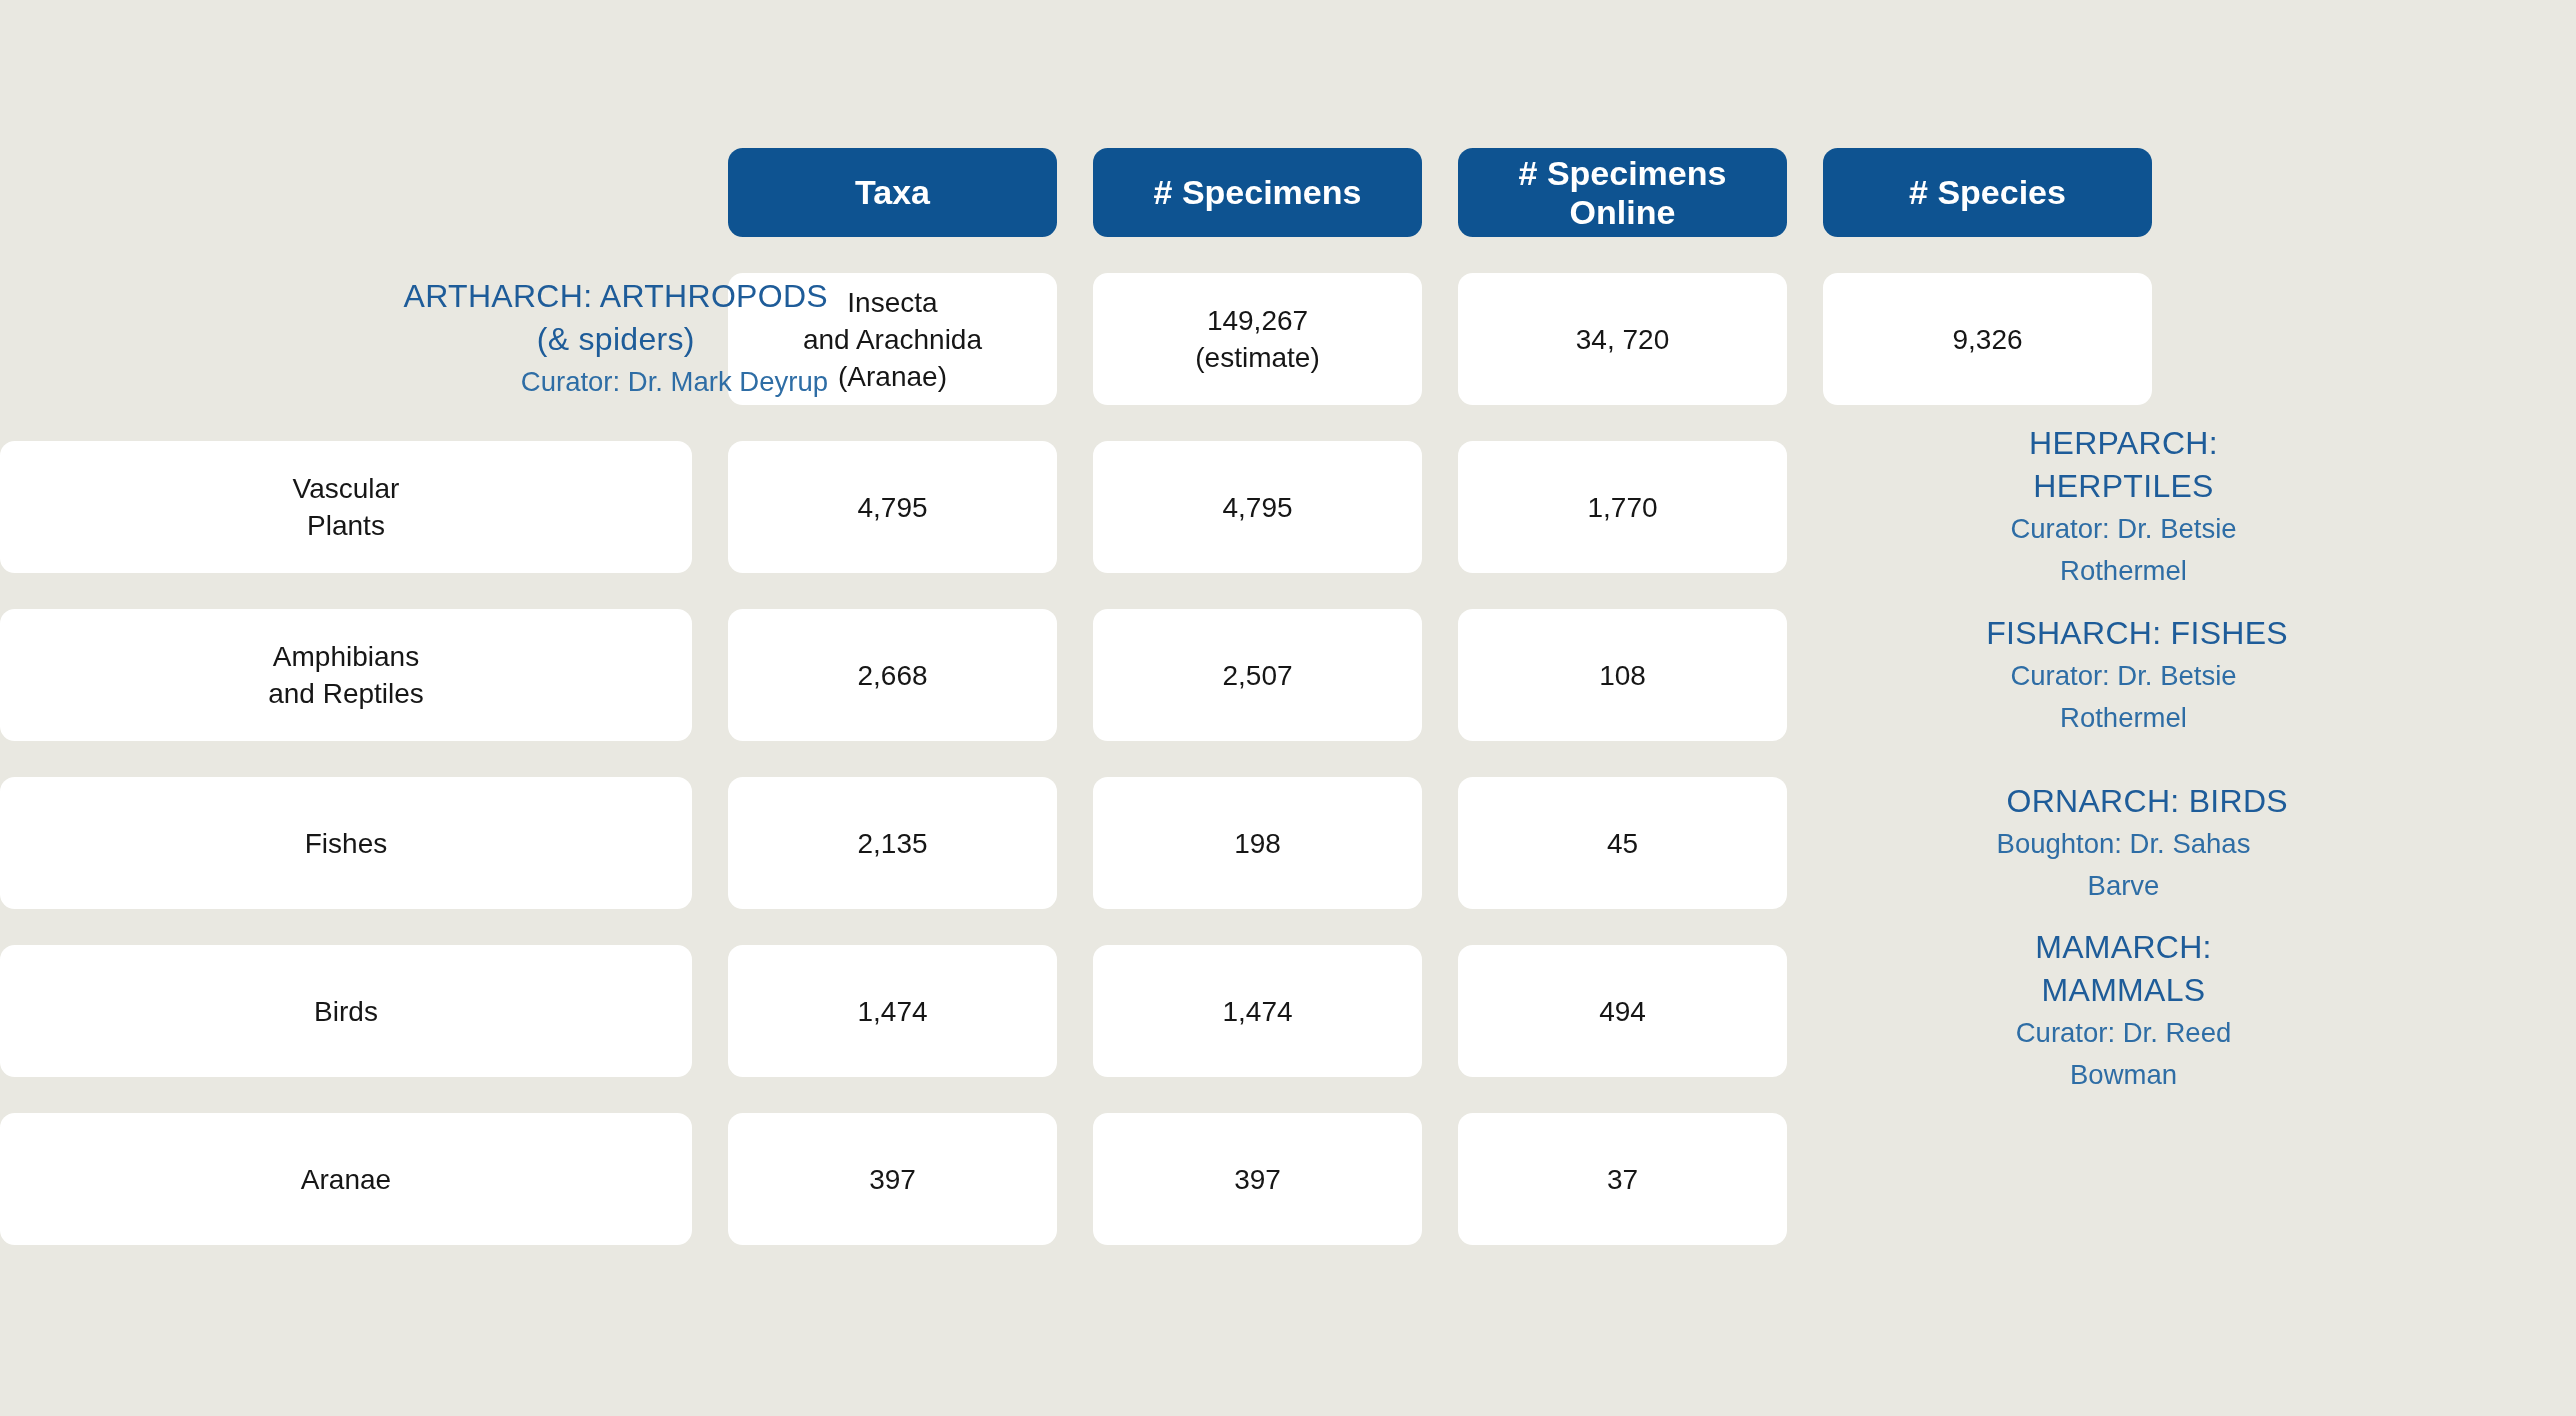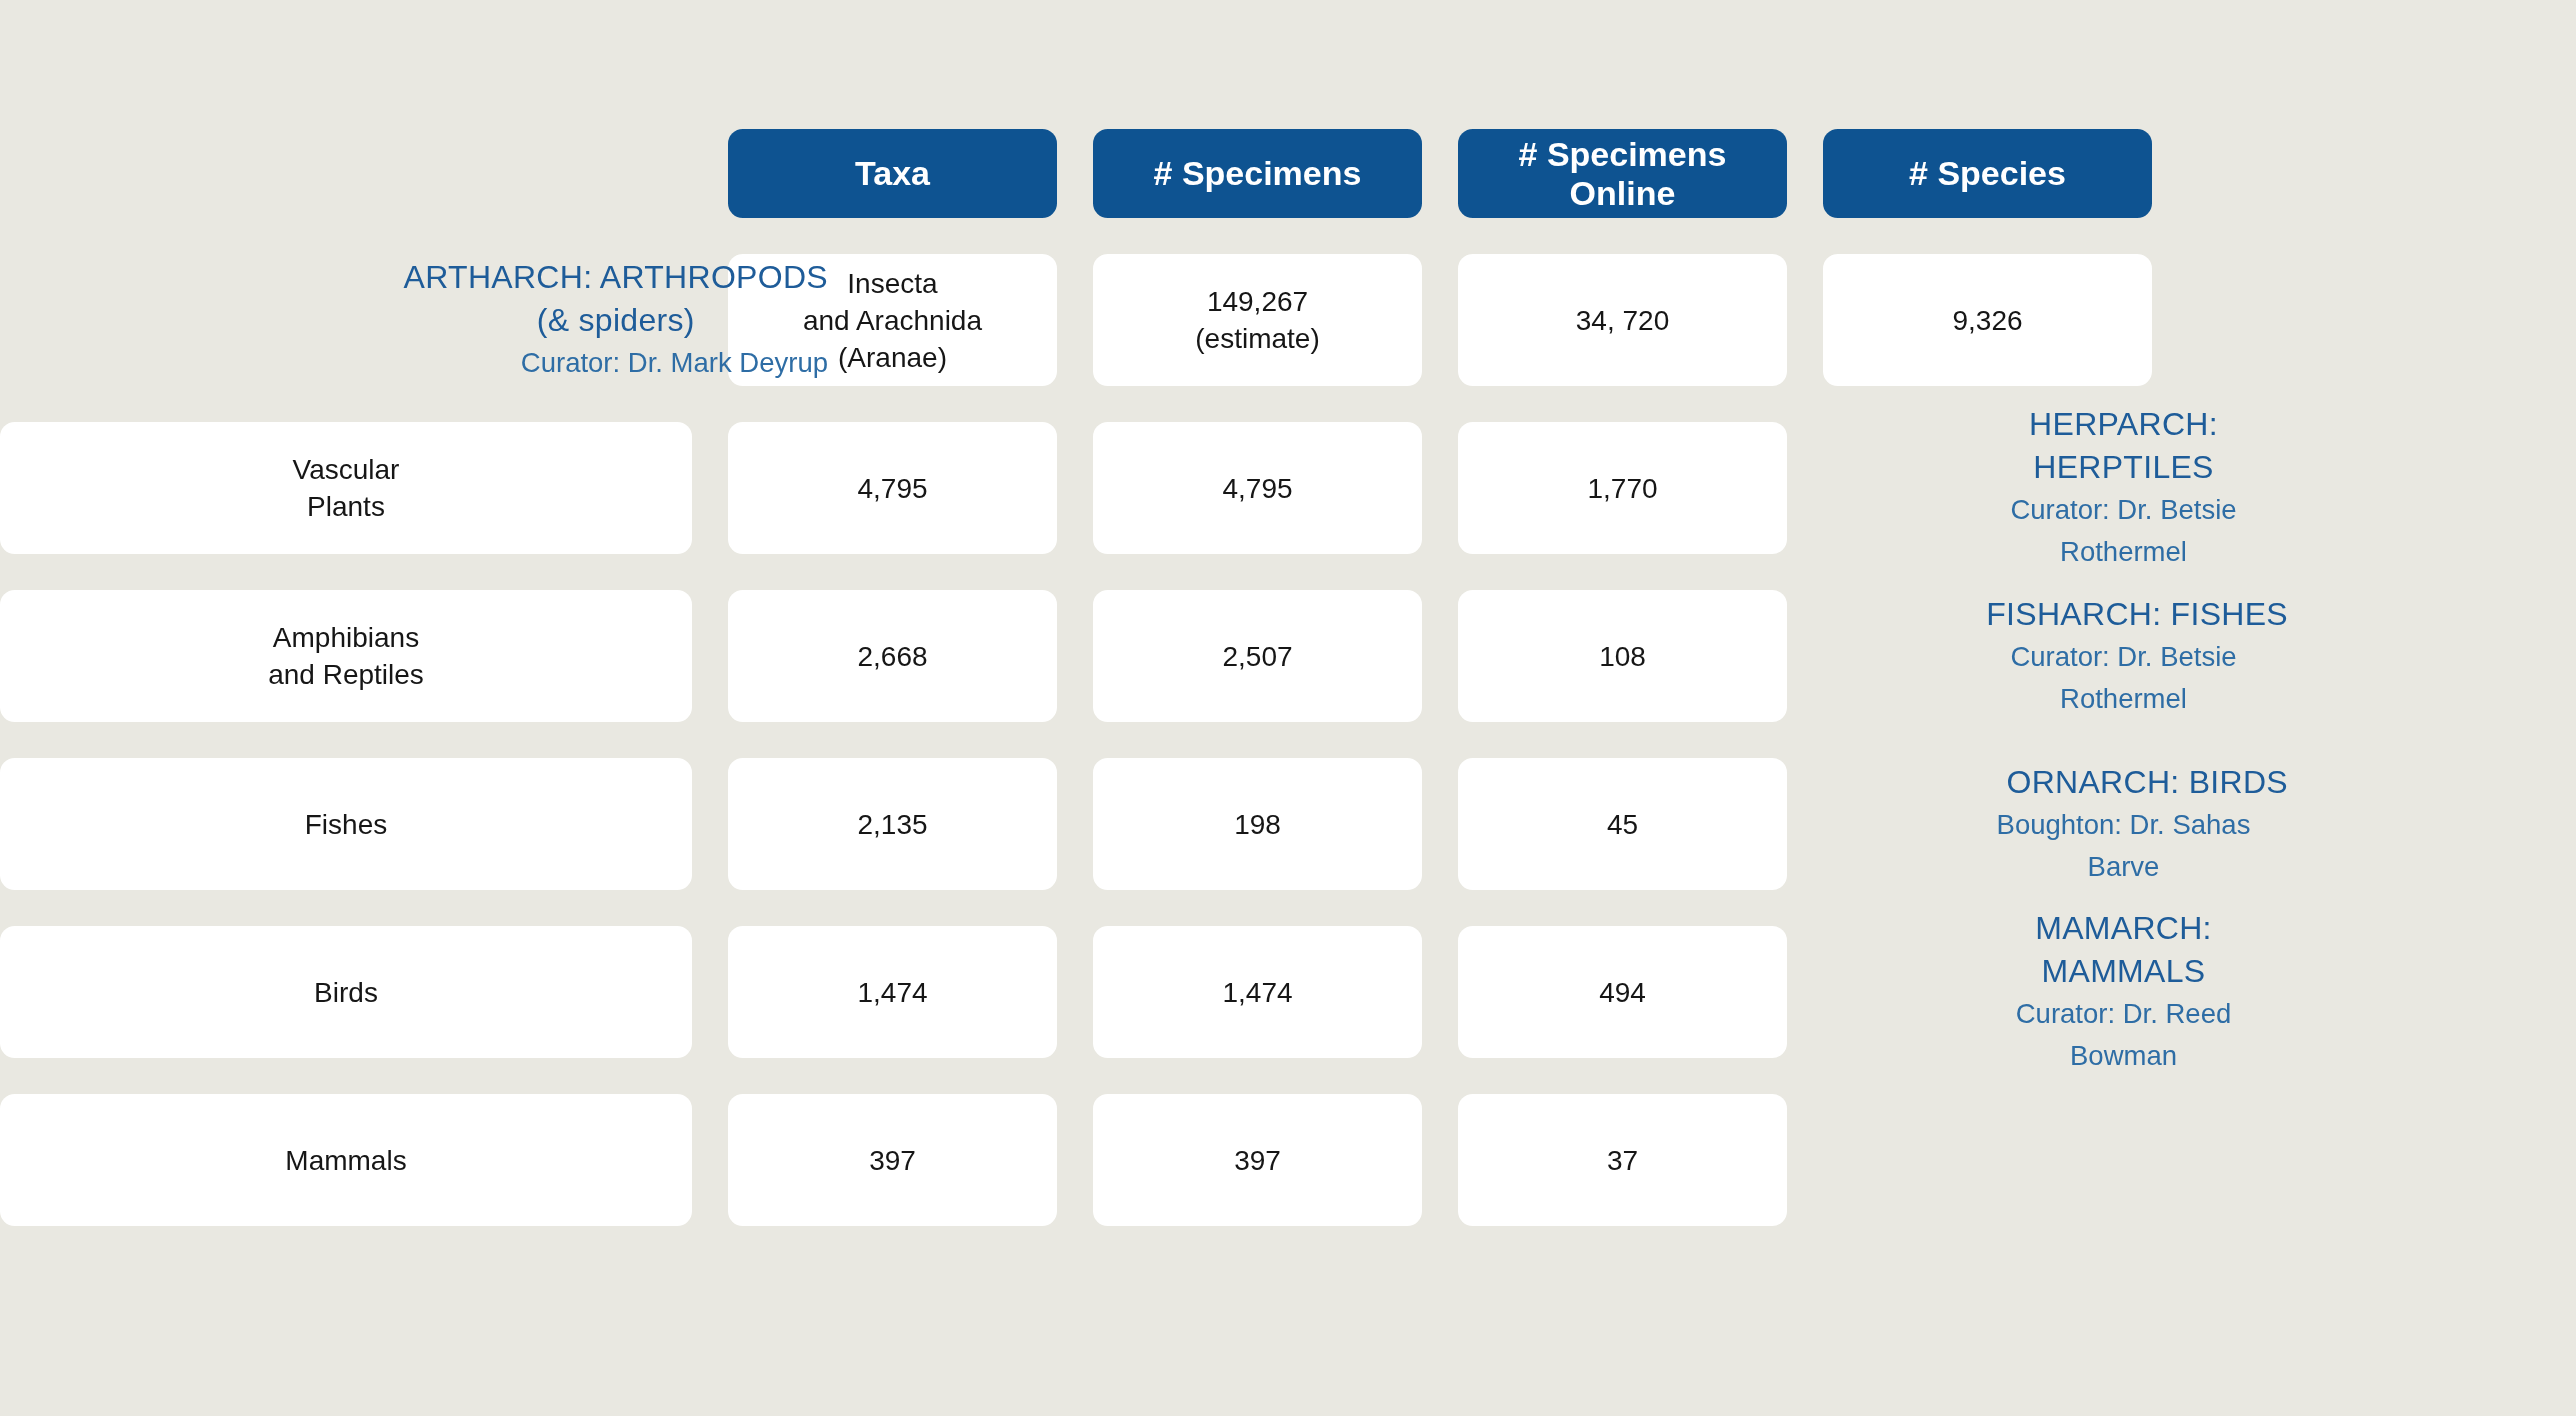--- a/index.html
+++ b/index.html
@@ -17,21 +17,21 @@
     overflow: hidden;
     font-family: "Liberation Sans", sans-serif;
   }
   .canvas {
     position: relative;
     width: 2576px; height: 1417px;
     background: var(--background);
   }
   .grid {
     position: absolute;
-    left: 0; top: 129px;
+    left: 0; top: 148px;
     width: 2283px;
     display: grid;
     grid-template-columns: 692px 329px 329px 329px 329px;
     grid-template-rows: 89px repeat(6, 132px);
     column-gap: 69px;
     row-gap: 44px;
     gap: 36px;
   }
   .header-box {
     background: var(--header_bg);
@@ -128,20 +128,20 @@
     </div>
     <div class="cell">Birds</div>
     <div class="cell">1,474</div>
     <div class="cell">1,474</div>
     <div class="cell">494</div>
 
     <div class="row-label">
       <div class="collection">MAMARCH: MAMMALS</div>
       <div class="curator">Curator: Dr. Reed Bowman</div>
     </div>
-    <div class="cell">Mammals</div>
+    <div class="cell">Aranae</div>
     <div class="cell">397</div>
     <div class="cell">397</div>
     <div class="cell">37</div>
 
   </div>
 </div>
 
 
 </body></html>

